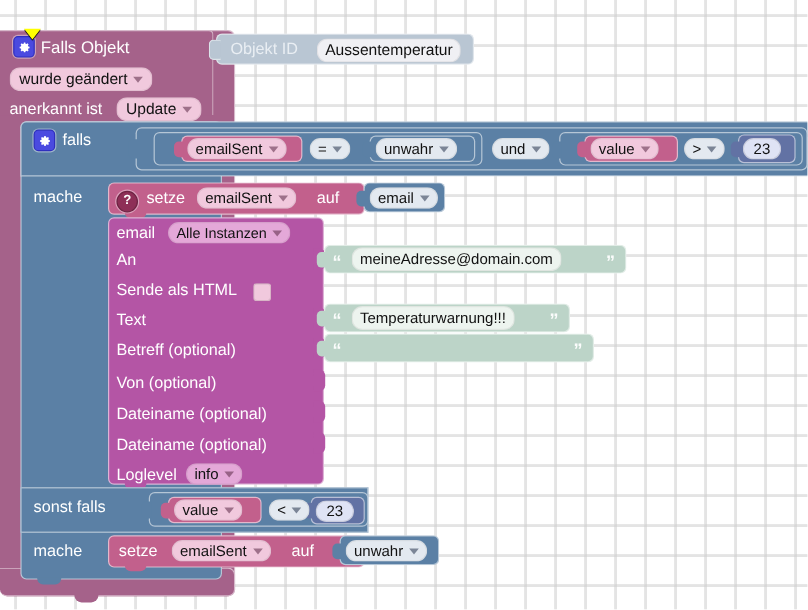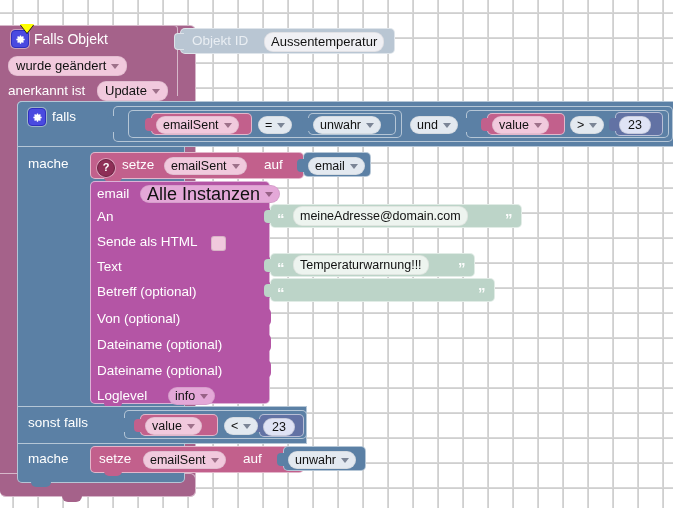--- a/index.html
+++ b/index.html
@@ -235,21 +235,21 @@
       <span>email</span>
       <i class="cv"></i>
     </span>
   </div>
 
   <div class="blk c-sendto outline" style="left:90px;top:181px;width:180px;height:223px;border-radius:5px;"></div>
   <div class="abs" style="left:104px;top:402px;width:18px;height:6px;background:#b455a5;border-radius:0 0 5px 5px;"></div>
 
   <div class="abs lbl" style="left:97px;top:186px;">email</div>
   <div class="abs" style="left:140px;top:185px;">
-    <span class="fld" style="font-size:18px;padding:0px 6px;background:#e4a8d8;justify-content:space-between;">
+    <span class="fld" style="font-size:12px;padding:0px 6px;background:#e4a8d8;justify-content:space-between;">
       <span>Alle Instanzen</span>
       <i class="cv"></i>
     </span>
   </div>
 
   <div class="abs lbl" style="left:97px;top:209px;">An</div>
   <div class="abs" style="left:261px;top:207px;width:10px;height:18px;background:#b455a5;border-radius:0 5px 5px 0;"></div>
 
   <div class="blk c-text outline" style="left:270px;top:204px;width:252px;height:24px;border-radius:5px;"></div>
   <div class="abs" style="left:264px;top:210px;width:8px;height:13px;background:#bcd4c8;border-radius:4px 0 0 4px;"></div>
@@ -282,21 +282,21 @@
   <div class="abs lbl" style="left:97px;top:311px;">Von (optional)</div>
   <div class="abs" style="left:261px;top:308px;width:10px;height:18px;background:#b455a5;border-radius:0 5px 5px 0;"></div>
 
   <div class="abs lbl" style="left:97px;top:337px;">Dateiname (optional)</div>
   <div class="abs" style="left:261px;top:334px;width:10px;height:18px;background:#b455a5;border-radius:0 5px 5px 0;"></div>
 
   <div class="abs lbl" style="left:97px;top:363px;">Dateiname (optional)</div>
   <div class="abs" style="left:261px;top:360px;width:10px;height:18px;background:#b455a5;border-radius:0 5px 5px 0;"></div>
 
   <div class="abs lbl" style="left:97px;top:388px;">Loglevel</div>
-  <div class="abs" style="left:168px;top:386px;text-align:center;">
+  <div class="abs" style="left:155px;top:386px;text-align:center;">
     <span class="fld" style="font-size:12.5px;padding:0px 6px;background:#e4a8d8;">
       <span>info</span>
       <i class="cv"></i>
     </span>
   </div>
 
   <div class="abs lbl" style="left:28px;top:414px;">sonst falls</div>
 
   <div class="blk c-logic outline" style="left:17px;top:406px;width:290px;height:38px;border-radius:0;"></div>
   <div class="abs lbl" style="left:28px;top:415px;z-index:5;">sonst falls</div>

